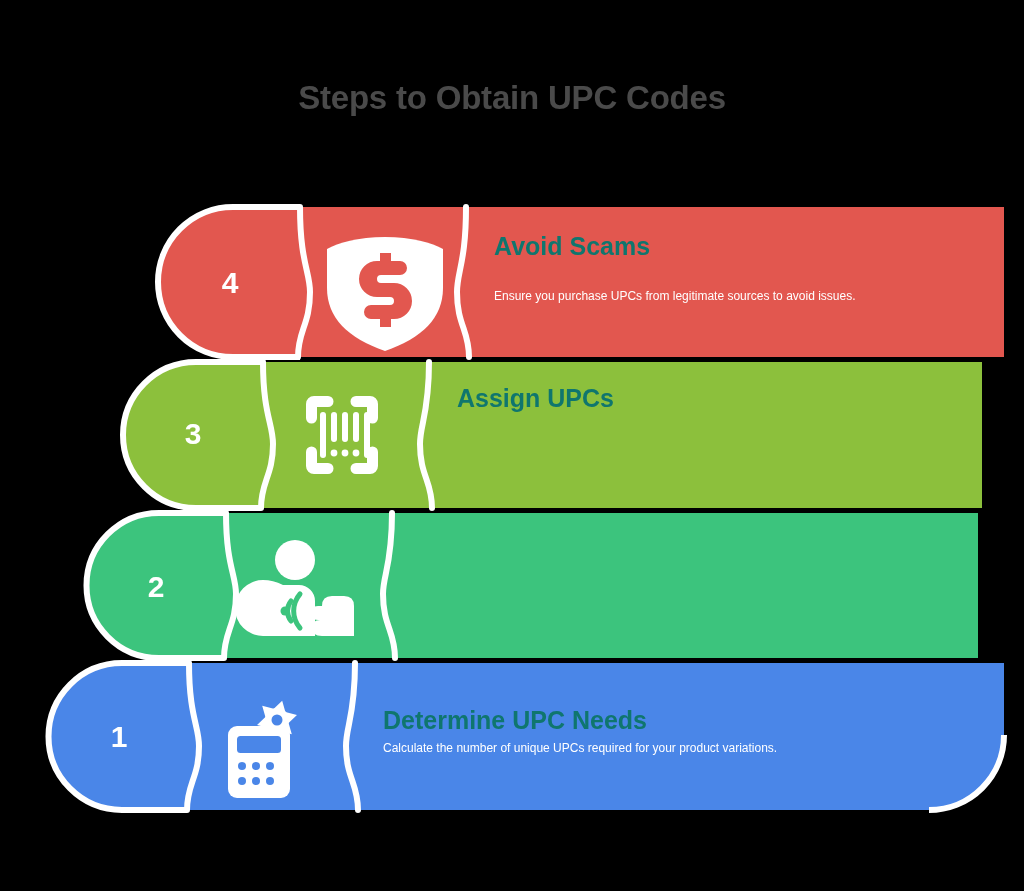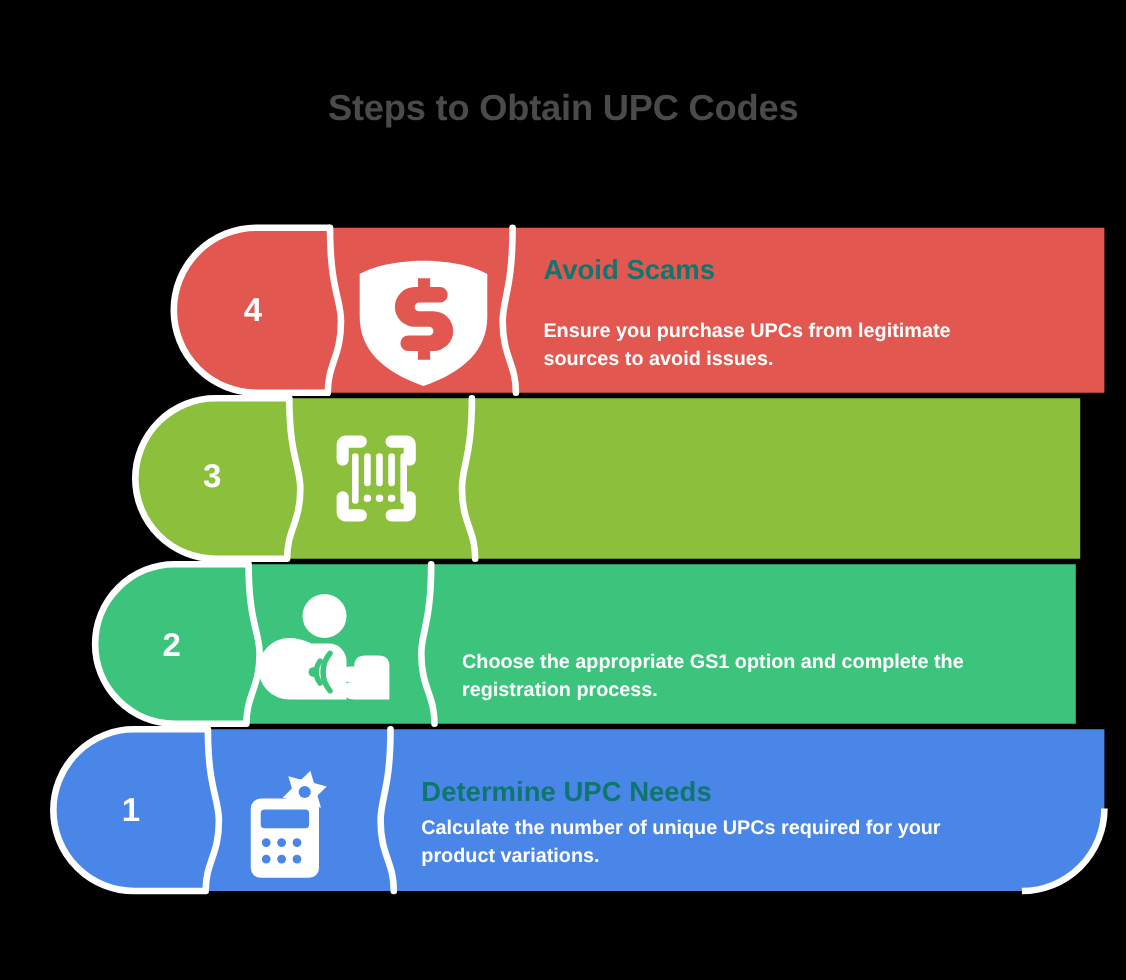--- a/index.html
+++ b/index.html
@@ -64,23 +64,23 @@
     position: absolute;
     color: #0f766e;
     font-size: 25px;
     font-weight: bold;
     font-family: "Liberation Sans", sans-serif;
     white-space: nowrap;
   }
   .desc {
     position: absolute;
     color: #ffffff;
-    font-size: 18px;
+    font-size: 12px;
     line-height: 1.42;
-    font-weight: bold;
+    font-weight: normal;
     font-family: "Liberation Sans", sans-serif;
   }
 </style>
 </head>
 <body style="background: rgb(0, 0, 0);">
 
 <div class="canvas">
 
   <div class="title" style="color: rgb(74, 74, 74);">Steps to Obtain UPC Codes</div>
 
@@ -175,22 +175,22 @@
           <circle cx="270" cy="781" r="4" fill="#4a86e8"></circle>
         </g>
       </g>
     </svg>
 
     <div class="num" style="left:200px; top:266px;">4</div>
     <div class="head" style="left:494px; top:232px;">Avoid Scams</div>
     <div class="desc" style="left:494px; top:288px; width:400px;">Ensure you purchase UPCs from legitimate sources to avoid issues.</div>
 
     <div class="num" style="left:163px; top:417px;">3</div>
+    <div class="head" style="left:457px; top:384px;">Assign UPCs</div>
 
     <div class="num" style="left:126px; top:570px;">2</div>
-    <div class="desc" style="left:420px; top:589px; width:528px;">Choose the appropriate GS1 option and complete the registration process.</div>
 
     <div class="num" style="left:89px; top:720px;">1</div>
     <div class="head" style="left:383px; top:686px;margin-top:20px;">Determine UPC Needs</div>
     <div class="desc" style="left:383px; top:740px; width:530px;">Calculate the number of unique UPCs required for your product variations.</div>
 
   </div>
 </div>
 
 </body></html>

